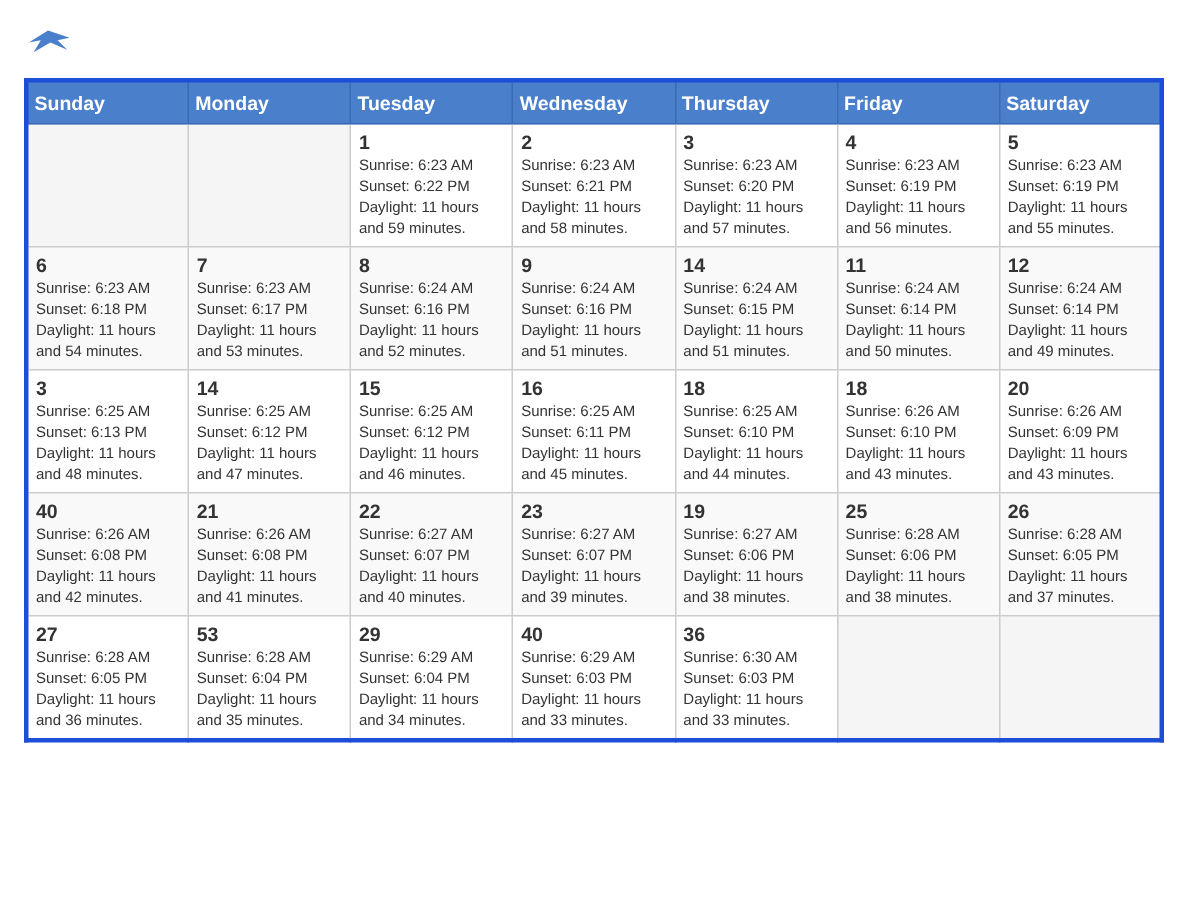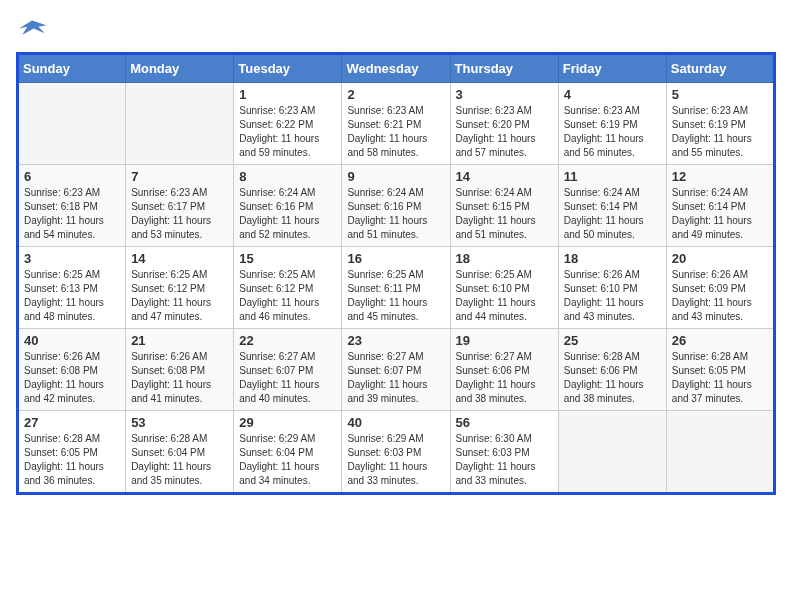--- a/index.html
+++ b/index.html
@@ -304,21 +304,21 @@
 Sunset: 6:04 PM
 Daylight: 11 hours and 34 minutes.</div>
         </td>
         <td>
           <span class="day-number">40</span>
           <div class="day-info" style="white-space: pre-line;">Sunrise: 6:29 AM
 Sunset: 6:03 PM
 Daylight: 11 hours and 33 minutes.</div>
         </td>
         <td>
-          <span class="day-number">56</span>
+          <span class="day-number">36</span>
           <div class="day-info" style="white-space: pre-line;">Sunrise: 6:30 AM
 Sunset: 6:03 PM
 Daylight: 11 hours and 33 minutes.</div>
         </td>
         <td class="empty-cell"></td>
         <td class="empty-cell"></td>
       </tr>
     </tbody>
 </table>
 

